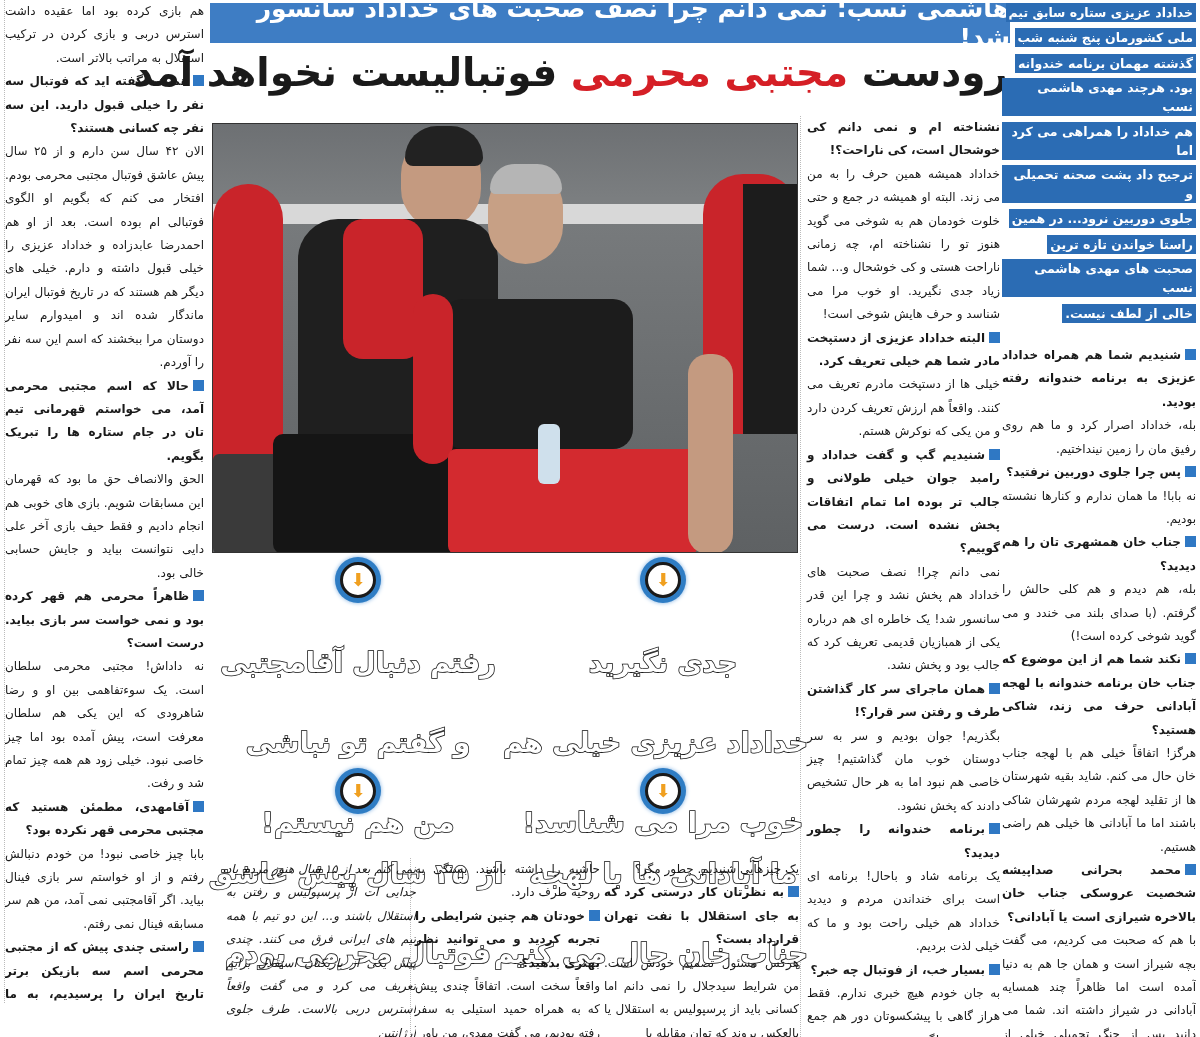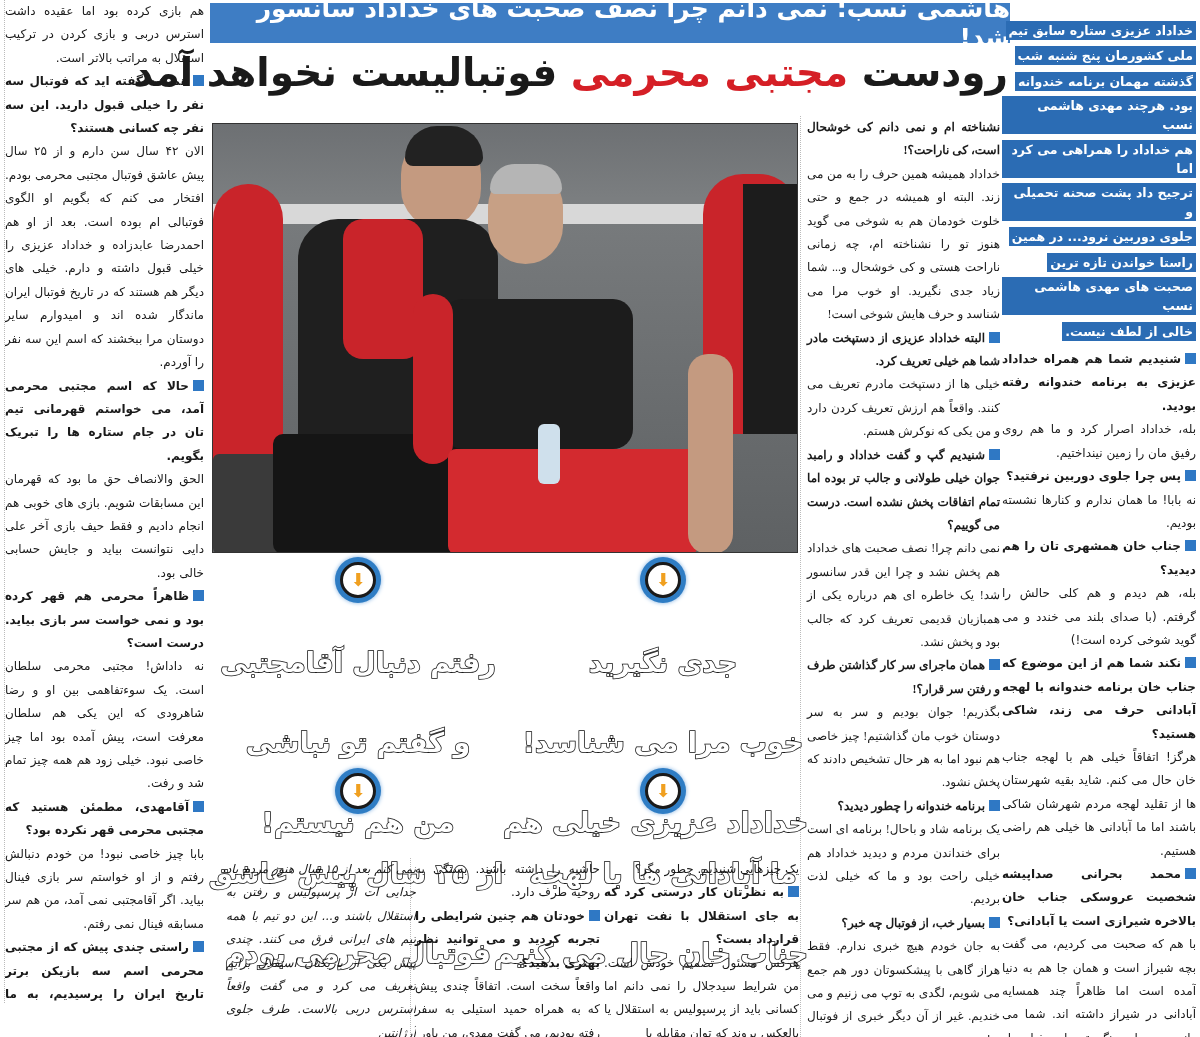--- a/index.html
+++ b/index.html
@@ -6,25 +6,25 @@
   html, body { width: 1200px; height: 1037px; background: #ffffff; overflow: hidden; }
   body { position: relative; font-family: "DejaVu Sans", sans-serif; color: #1a1a1a; direction: rtl; }
 
   .col { position: absolute; top: 0; font-size: 12px; line-height: 23.4px; text-align: justify; text-align-last: right; overflow: hidden; }
   .col p { margin: 0; }
   .q { font-weight: bold; }
   .sq { display: inline-block; width: 11px; height: 11px; background: #2f78c4; margin-left: 4px; vertical-align: -1px; }
 
   
   #col-right { right: 4px; width: 194px; height: 1037px; }
-  .lead-wrap { padding-top: 20px; margin-bottom: 4px; }
+  .lead-wrap { padding-top: 2px; margin-bottom: 18px; }
   .lead-line { display: block; text-align: right; margin-bottom: 2px; }
   .lead-line span { background: #2b6cb4; color: #fff; font-weight: bold; font-size: 12.5px; line-height: 19px; padding: 0 3px; display: inline-block; }
 
-  #col-mid { right: 200px; width: 200px; top: 116px; height: 921px; border-left: 1px dotted #bbb; padding-left: 6px; font-family: Liberation Serif, serif; }
+  #col-mid { right: 200px; width: 200px; top: 116px; height: 921px; border-left: 1px dotted #bbb; padding-left: 6px; }
   #col-left { right: 996px; width: 200px; height: 1003px; border-left: 1px dotted #bbb; padding-left: 0; left: 4px; }
 
   
   #top-banner { position: absolute; left: 210px; top: 3px; width: 800px; height: 40px; background: #3e7dc4; display: flex; align-items: center; justify-content: center; }
   #top-banner span { color: #fff; font-weight: bold; font-size: 25px; }
   #headline { position: absolute; left: 212px; top: 50px; width: 796px; height: 60px; text-align: left; font-size: 39px; font-weight: bold; color: #1a1a1a; white-space: nowrap; letter-spacing: -1px; }
   #headline .red { color: #d51f26; }
 
   
   #photo { position: absolute; left: 212px; top: 123px; width: 586px; height: 430px; background: #8b8d8f; overflow: hidden; border: 1px solid #333; }
@@ -136,22 +136,22 @@
   <div class="fig" style="left:530px;top:60px;width:56px;height:250px;background:#1c1c1c;border-radius:0;"></div>
   <div class="fig" style="left:475px;top:230px;width:45px;height:200px;background:#c49a80;border-radius:20px;"></div>
 </div>
 
 <div class="pq" id="pq-0" style="left:518px;top:557px;">
     <div class="badge">
       <div class="inner">⬇</div>
     </div>
     <div class="txt">
       <div>جدی نگیرید</div>
+      <div>خداداد عزیزی خیلی هم</div>
       <div>خوب مرا می شناسد!</div>
-      <div>خداداد عزیزی خیلی هم</div>
     </div>
   </div>
 <div class="pq" id="pq-1" style="left:213px;top:557px;">
     <div class="badge">
       <div class="inner">⬇</div>
     </div>
     <div class="txt">
       <div>رفتم دنبال آقامجتبی</div>
       <div>و گفتم تو نباشی</div>
       <div>من هم نیستم!</div>

